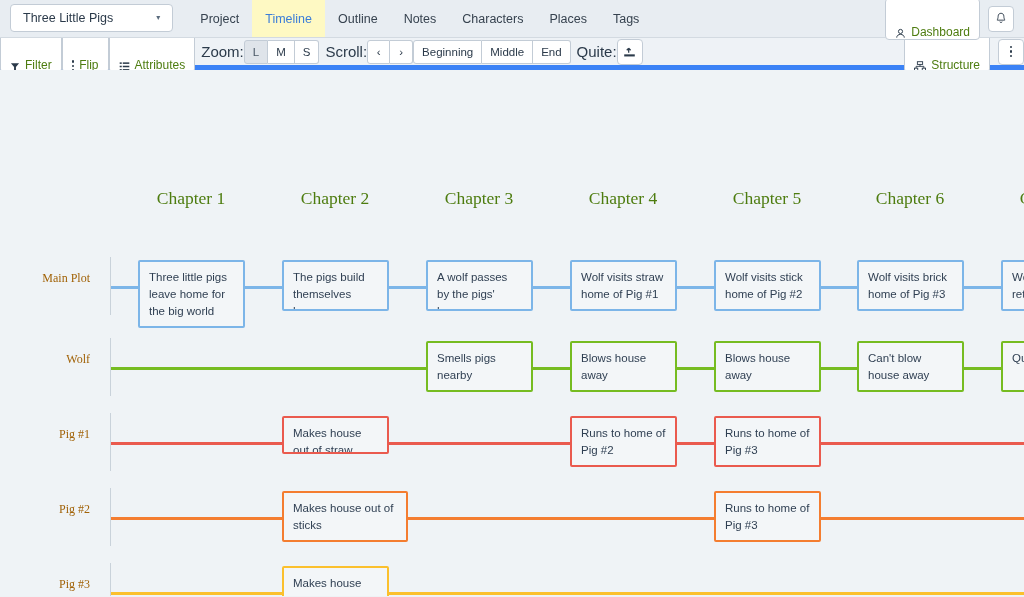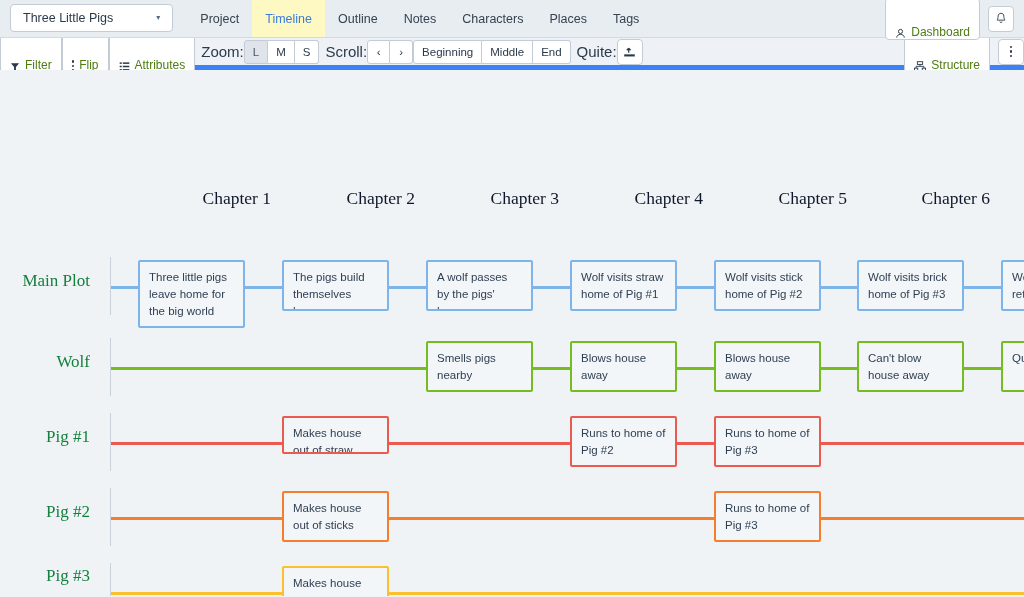--- a/index.html
+++ b/index.html
@@ -119,29 +119,29 @@
     width: 1024px;
     height: 526px;
     background: #eff3f6;
     overflow: hidden;
   }
   .col-head {
     position: absolute;
     top: 118px;
     font-family: "Liberation Serif", serif;
     font-size: 17.5px;
-    color: #0f172a;
-    text-align: right;
+    color: #4d7c0f;
+    text-align: center;
     white-space: nowrap;
   }
   .row-label {
     position: absolute;
     font-family: "Liberation Serif", serif;
-    font-size: 17px;
-    color: #15803d;
+    font-size: 12px;
+    color: #a16207;
     text-align: left;
     white-space: nowrap;
     right: 934px;
   }
   .row-tick {
     position: absolute;
     left: 110px;
     width: 1px;
     background: #c9d2da;
   }
@@ -299,19 +299,19 @@
     <div class="card" style="left: 1001px; top: 271px; width: 107px; height: 51px; border-color: rgb(118, 188, 33); z-index: 5;">Quite angry</div>
     <div class="row-label" style="top: 357px;">Pig #1</div>
     <div class="row-tick" style="top: 343px; height: 58px; background: rgb(201, 210, 218);"></div>
     <div class="row-line" style="top: 372px; background: rgb(234, 90, 78);"></div>
     <div class="card" style="left: 282px; top: 346px; width: 107px; height: 38px; border-color: rgb(234, 90, 78); z-index: 5;">Makes house out of straw</div>
     <div class="card" style="left: 570px; top: 346px; width: 107px; height: 51px; border-color: rgb(234, 90, 78); z-index: 5;">Runs to home of Pig #2</div>
     <div class="card" style="left: 714px; top: 346px; width: 107px; height: 51px; border-color: rgb(234, 90, 78); z-index: 5;">Runs to home of Pig #3</div>
     <div class="row-label" style="top: 432px; margin-left: 16px;">Pig #2</div>
     <div class="row-tick" style="top: 418px; height: 58px; background: rgb(201, 210, 218);"></div>
     <div class="row-line" style="top: 447px; background: rgb(244, 125, 48);"></div>
-    <div class="card" style="left: 282px; top: 421px; width: 107px; height: 51px; border-color: rgb(244, 125, 48); z-index: 5;">Makes house out of sticks</div>
+    <div class="card" style="left: 282px; top: 421px; width: 126px; height: 51px; border-color: rgb(244, 125, 48); z-index: 5;">Makes house out of sticks</div>
     <div class="card" style="left: 714px; top: 421px; width: 107px; height: 51px; border-color: rgb(244, 125, 48); z-index: 5;">Runs to home of Pig #3</div>
-    <div class="row-label" style="top: 496px;">Pig #3</div>
+    <div class="row-label" style="top: 507px;">Pig #3</div>
     <div class="row-tick" style="top: 493px; height: 58px; background: rgb(201, 210, 218);"></div>
     <div class="row-line" style="top: 522px; background: rgb(251, 192, 45);"></div>
     <div class="card" style="left: 282px; top: 496px; width: 107px; height: 51px; border-color: rgb(251, 192, 45); z-index: 5;">Makes house out of bricks</div>
   </div>
 
 </body></html>

